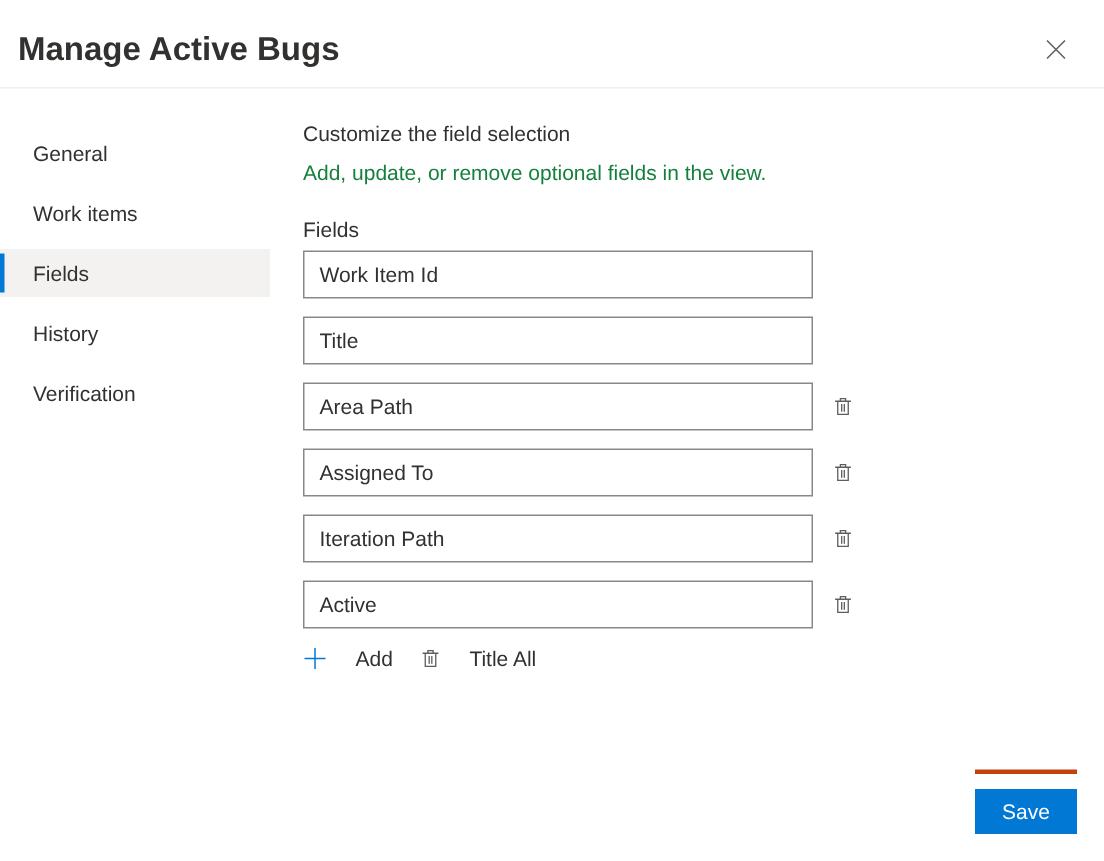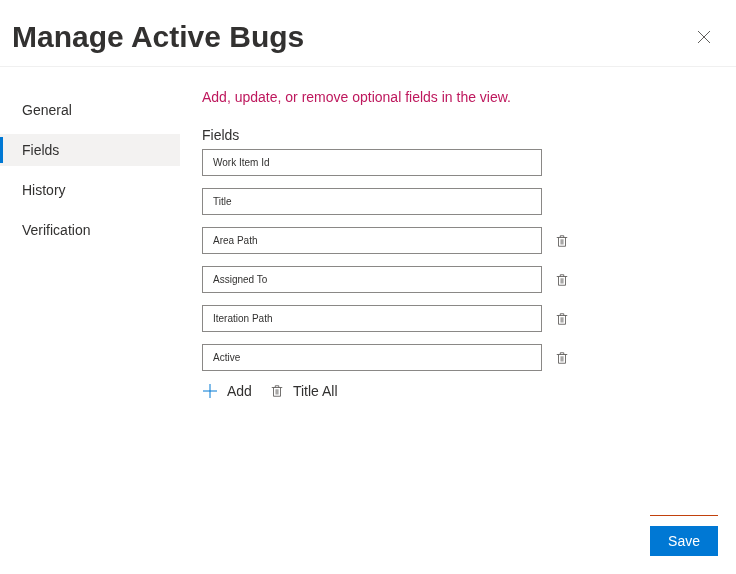--- a/index.html
+++ b/index.html
@@ -18,21 +18,21 @@
       overflow: hidden;
     }
     .header {
       display: flex;
       justify-content: space-between;
       align-items: center;
       padding: 20px 20px 12px 12px;
       border-bottom: 1px solid #f0f0f0;
     }
     .title {
-      font-size: 30px;
+      font-size: 22px;
       font-weight: 600;
       color: #323130;
     }
     .close-btn {
       cursor: pointer;
       width: 24px;
       height: 24px;
       display: flex;
       align-items: center;
       justify-content: center;
@@ -71,38 +71,38 @@
       flex: 1;
       padding: 10px 20px 0 22px;
     }
     .section-heading {
       font-size: 14px;
       color: #323130;
       margin-bottom: 10px;
     }
     .section-sub {
       font-size: 14px;
-      color: #be185d;
+      color: #15803d;
       margin-bottom: 22px;
     }
     .fields-label {
       font-size: 14px;
       color: #323130;
       margin-bottom: 6px;
     }
     .field-row {
       display: flex;
       align-items: center;
       margin-bottom: 12px;
     }
     .field-box {
       width: 340px;
       border: 1px solid #8a8886;
       padding: 7px 10px;
-      font-size: 10px;
+      font-size: 14px;
       color: #323130;
       background: #fff;
     }
     .delete-icon {
       margin-left: 12px;
       cursor: pointer;
       color: #605e5c;
       width: 16px;
       height: 16px;
       display: flex;
@@ -111,35 +111,35 @@
     }
     .actions-row {
       display: flex;
       align-items: center;
       gap: 18px;
       margin-top: 12px;
     }
     .action-link {
       display: flex;
       align-items: center;
-      gap: 9px;
+      gap: 19px;
       cursor: pointer;
       color: #323130;
       font-size: 14px;
     }
     .plus-icon {
       color: #0078d4;
     }
     .footer {
       position: absolute;
       right: 18px;
       bottom: 18px;
       display: flex;
       gap: 0;
-      border-top: 1px solid #c2410c;
+      border-top: 3px solid #c2410c;
       padding-top: 10px;
     }
     .btn {
       padding: 7px 18px;
       font-size: 14px;
       border: none;
       cursor: pointer;
       font-family: inherit;
     }
     .btn-primary {
@@ -160,25 +160,27 @@
   <div class="close-btn">
     <svg width="16" height="16" viewBox="0 0 16 16">
         <path d="M2 2 L14 14 M14 2 L2 14" stroke="currentColor" stroke-width="1" fill="none"></path>
       </svg>
   </div>
 </div>
 
 <div class="body">
   <div class="sidebar">
       <div class="nav-item"><span>General</span></div>
+      <div class="nav-item"><span>Work items</span></div>
       <div class="nav-item active"><span>Fields</span></div>
       <div class="nav-item"><span>History</span></div>
       <div class="nav-item"><span>Verification</span></div>
     </div>
   <div class="main">
+    <div class="section-heading">Customize the field selection</div>
     <div class="section-sub">Add, update, or remove optional fields in the view.</div>
     <div class="fields-label">Fields</div>
     <div class="fields-list">
         <div class="field-row">
           <div class="field-box">Work Item Id</div>
         </div>
         <div class="field-row">
           <div class="field-box">Title</div>
         </div>
         <div class="field-row">

